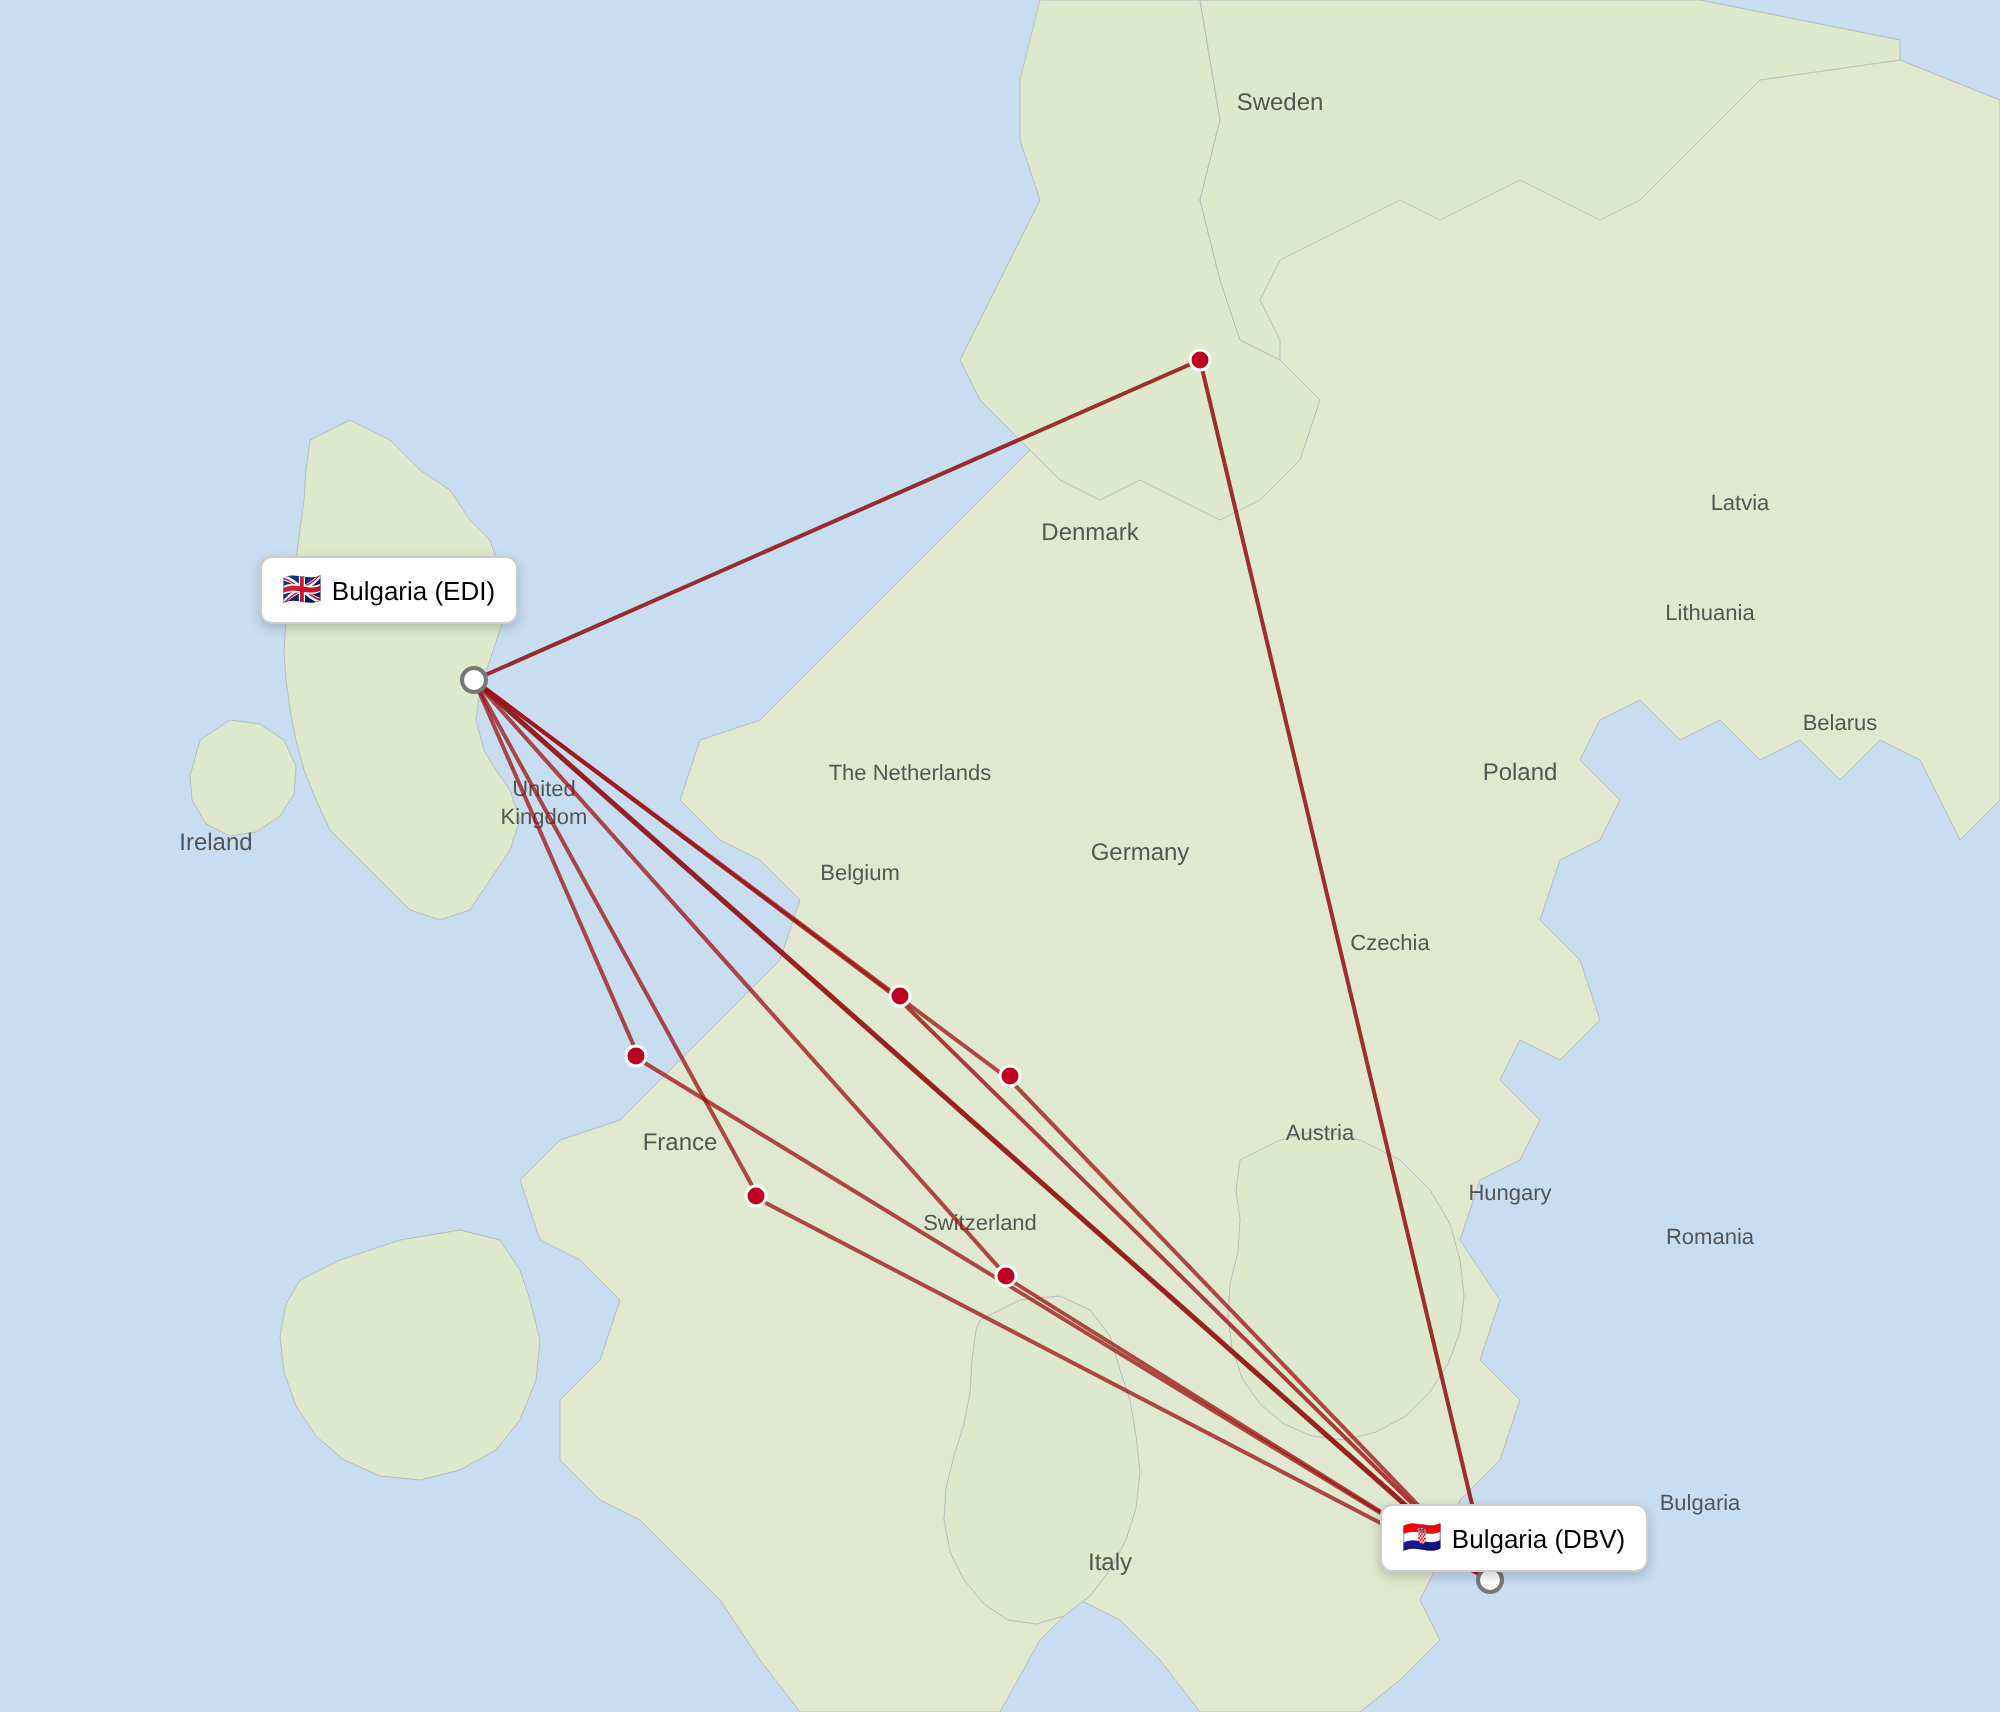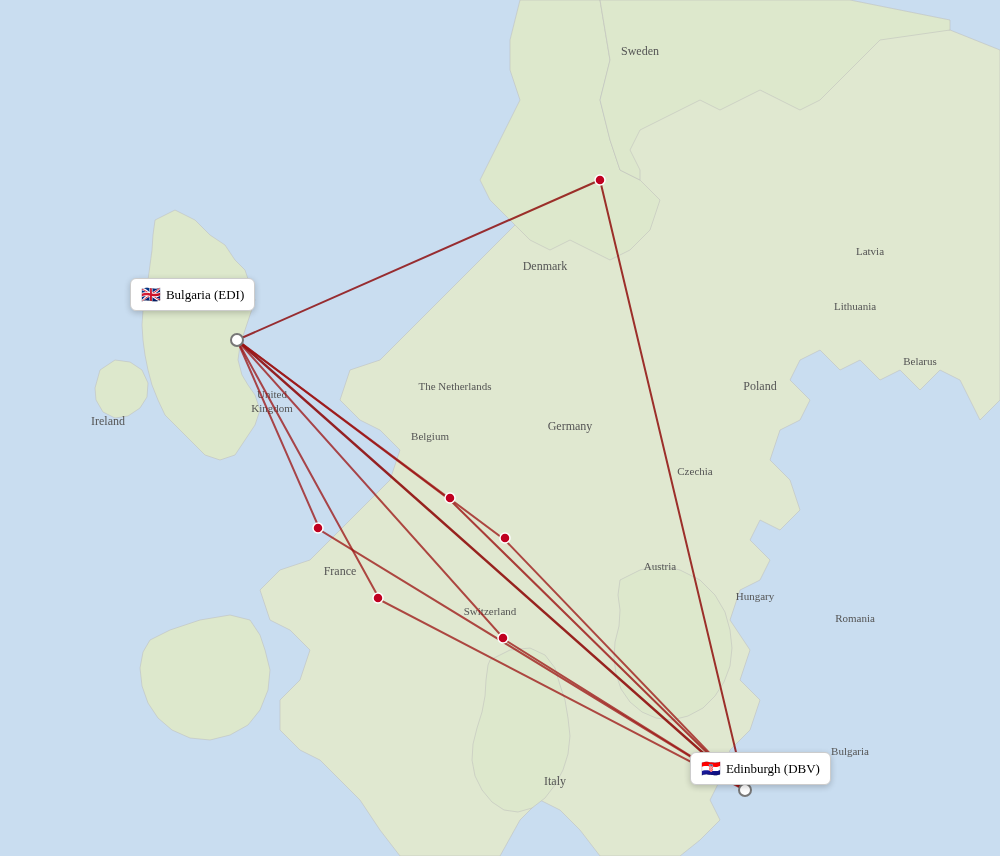--- a/index.html
+++ b/index.html
@@ -3,21 +3,20 @@
   <meta charset="utf-8">
   <style>
     * { margin: 0; padding: 0; box-sizing: border-box; }
     body { width: 1000px; height: 856px; overflow: hidden; font-family: Arial, sans-serif; }
     
     #map-container {
       width: 1000px;
       height: 856px;
       position: relative;
       background: #c9ddf0;
-      font-family: Liberation Serif, serif;
     }
 
     .map-svg {
       position: absolute;
       top: 0; left: 0;
       width: 100%; height: 100%;
     }
 
     .tooltip {
       position: absolute;
@@ -177,15 +176,15 @@
     <circle cx="745" cy="790" r="6" fill="white" stroke="#777" stroke-width="2"></circle>
   </svg>
 
   <div class="tooltip tooltip-edinburgh">
     <span class="flag-emoji">🇬🇧</span>
     <span>Bulgaria (EDI)</span>
   </div>
 
   <div class="tooltip tooltip-dubrovnik">
     <span class="flag-emoji">🇭🇷</span>
-    <span>Edinburgh (DBV)</span>
+    <span>Bulgaria (DBV)</span>
   </div>
 </div>
 
 </body></html>

